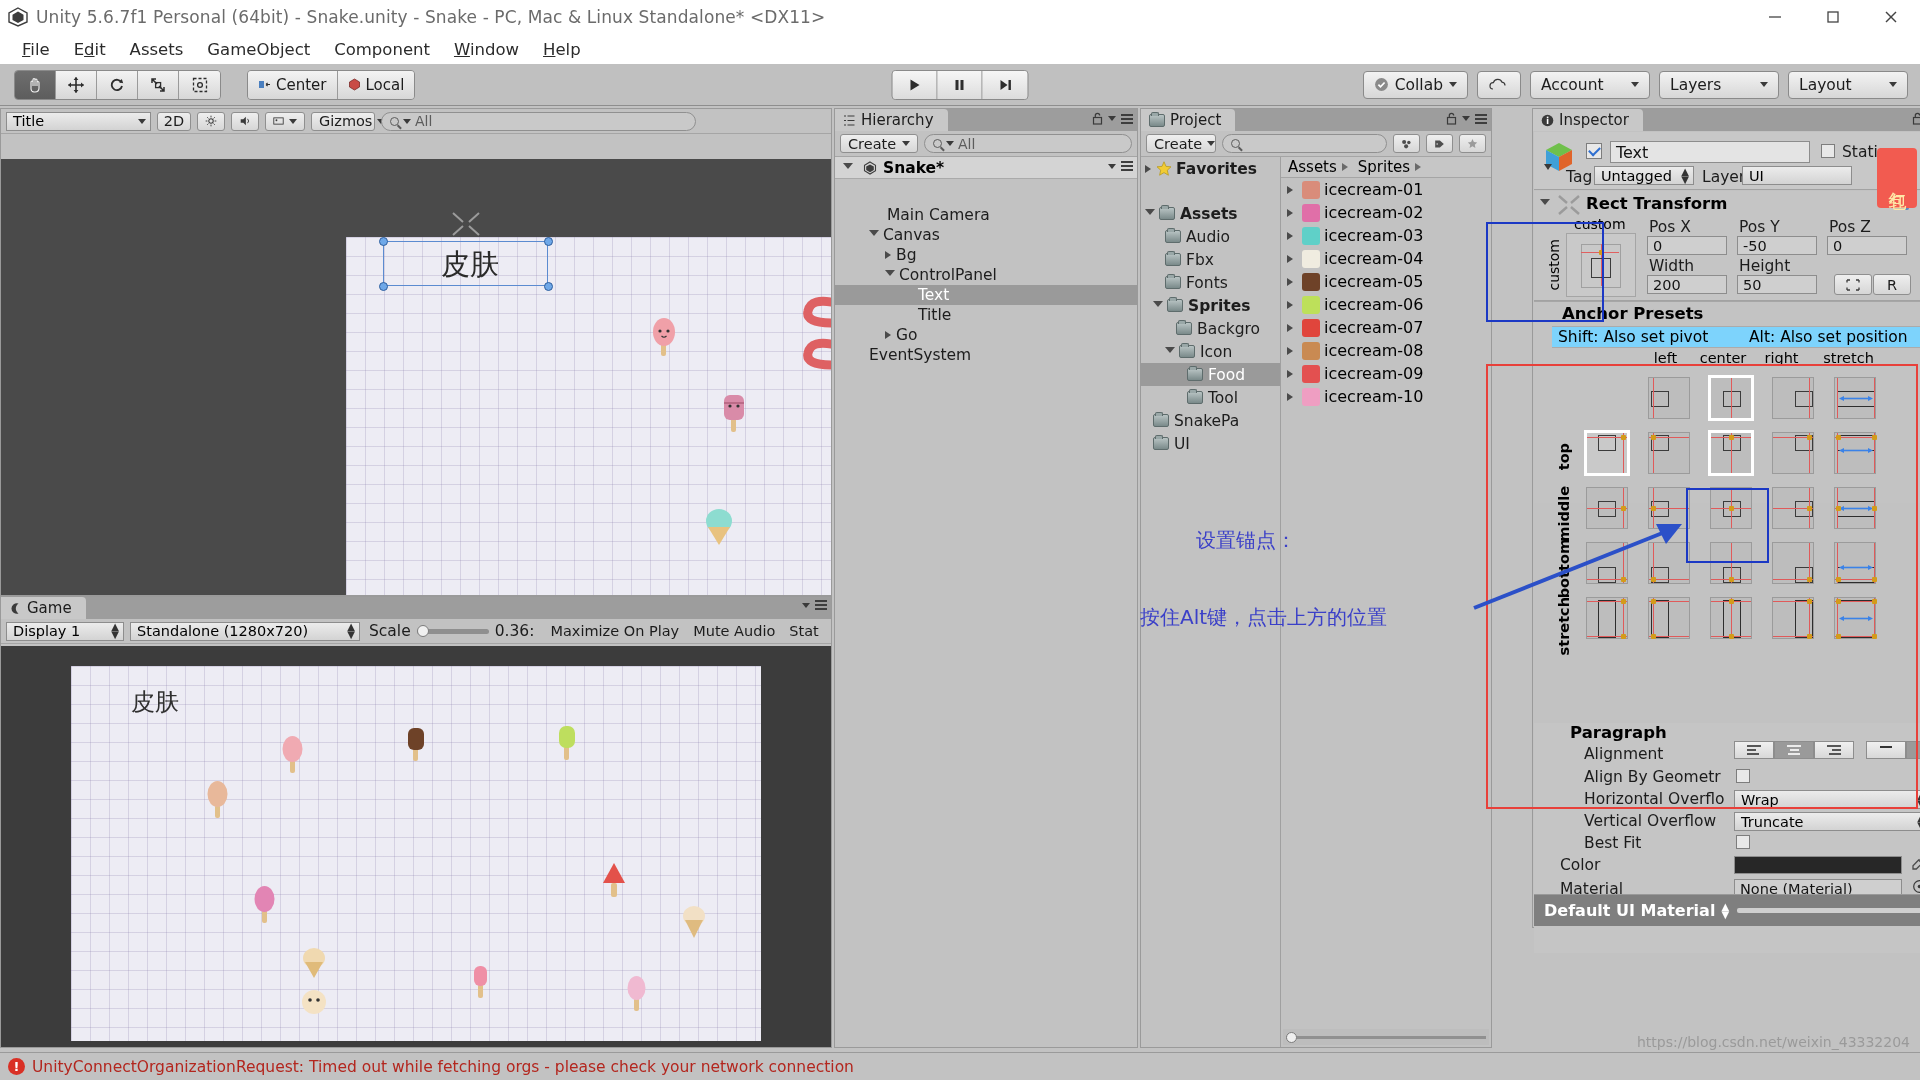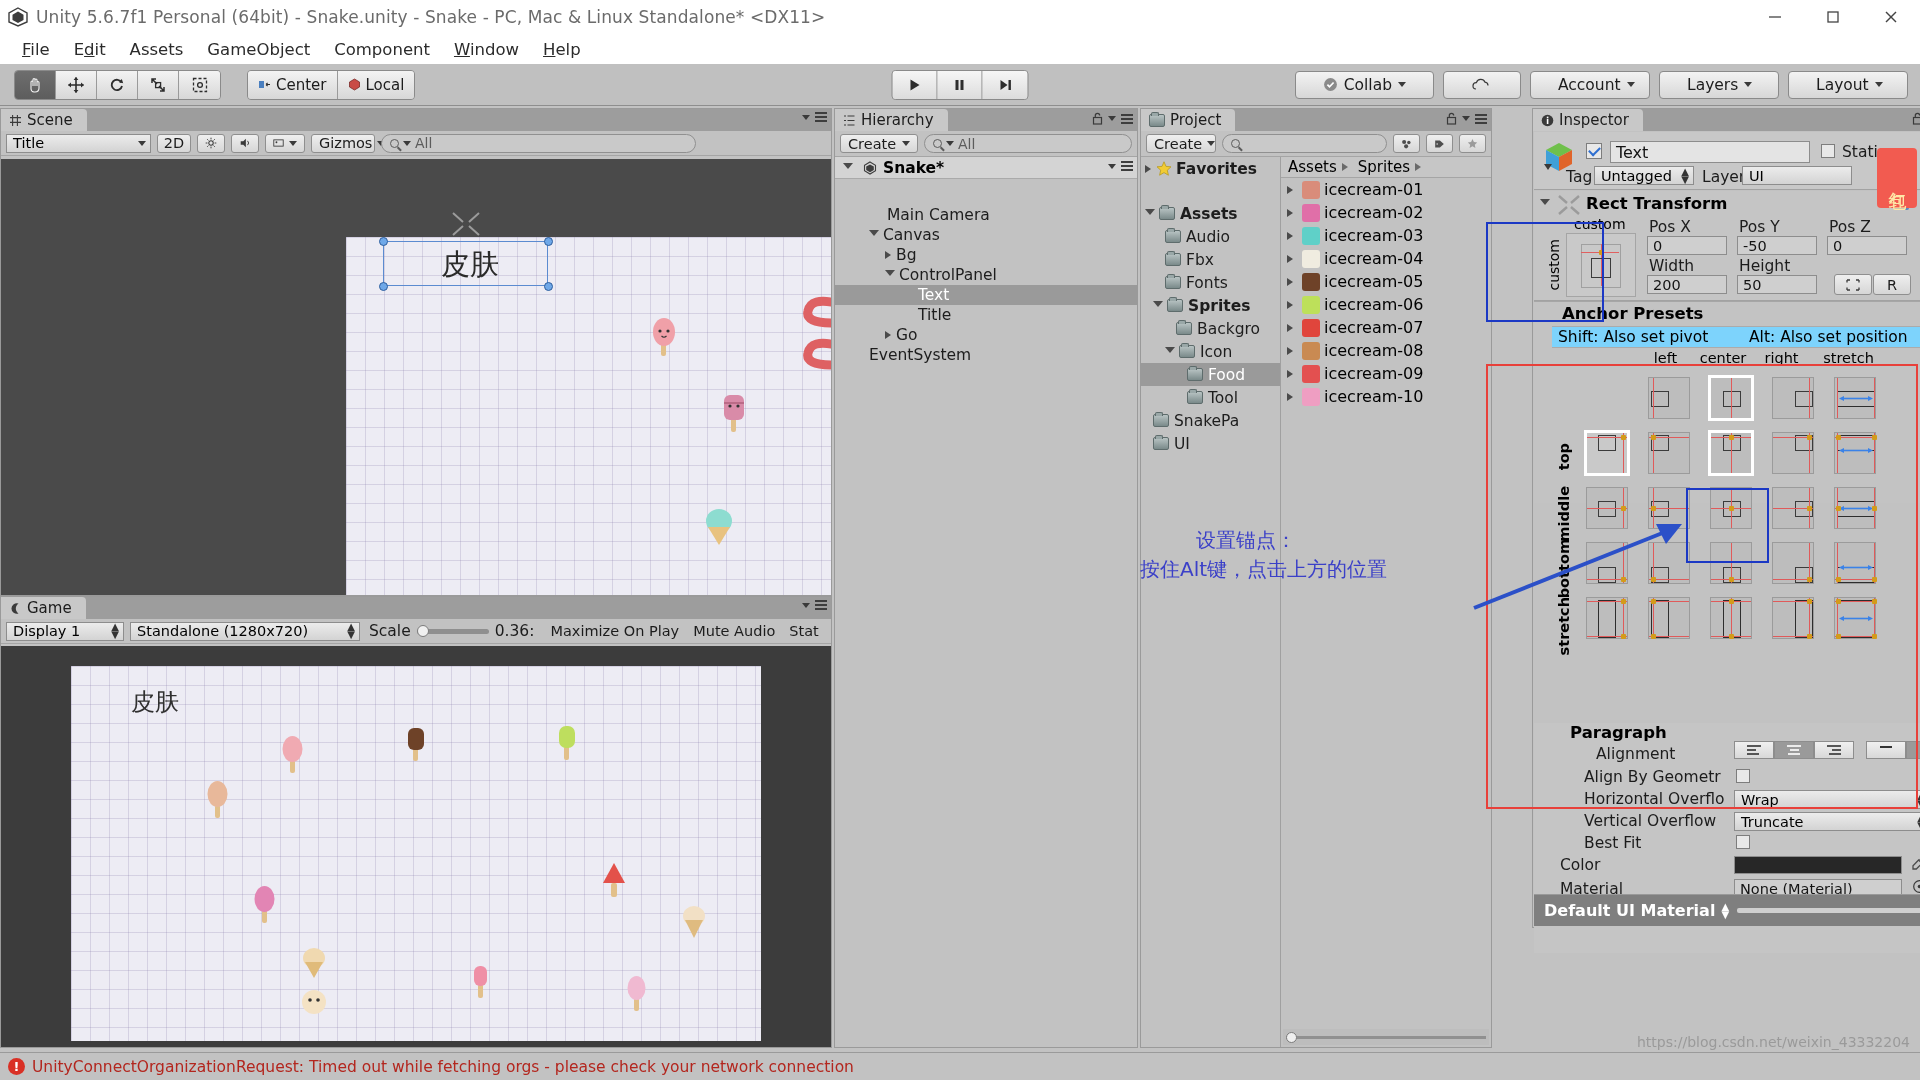--- a/index.html
+++ b/index.html
@@ -55,21 +55,21 @@
   }
   .pivot-btn:last-child { border-right: none; }
 
   .play-group { position: absolute; left: 50%; transform: translateX(-50%); display: flex;
      border: 1px solid #8a8a8a; border-radius: 4px; overflow: hidden; }
   .play-btn { width: 45px; height: 28px; display: flex; align-items: center; justify-content: center;
      background: linear-gradient(#f6f6f6, #dcdcdc); border-right: 1px solid #9a9a9a; }
   .play-btn:last-child { border-right: none; }
 
   .tb-right { position: absolute; right: 12px; display: flex; align-items: center; gap: 9px; }
-  .tb-pill { height: 28px; display: flex; align-items: center; gap: 6px; padding: 0 27px;
+  .tb-pill { height: 28px; display: flex; align-items: center; gap: 6px; padding: 0 10px;
     background: linear-gradient(#f3f3f3, #d7d7d7); border: 1px solid #8a8a8a; border-radius: 4px;
     font-size: 15.5px; color: #1c1c1c; }
   .tb-pill.wide { width: 120px; justify-content: space-between; }
   .caret { width: 0; height: 0; border-left: 4px solid transparent; border-right: 4px solid transparent; border-top: 5px solid #3a3a3a; }
 
   
   .panel { position: absolute; background: #c2c2c2; border: 1px solid #9a9a9a; }
   .panel-tabrow { height: 22px; background: #9d9d9d; position: relative; }
   .panel-tab {
     position: absolute; left: 0; top: 0; height: 22px; display: flex; align-items: center; gap: 5px;
@@ -293,38 +293,20 @@
         <i class="caret"></i>
       </div>
       <div class="tb-pill wide">
         <span>Layout</span>
         <i class="caret"></i>
       </div>
     </div>
   </div>
 
   <div class="panel" style="left:0; top:108px; width:832px; height:488px;">
-    <div class="panel-tabrow">
-      <div class="panel-tab">
-        <svg width="13" height="13" viewBox="0 0 13 13">
-            <path d="M3.6 1v11M8.4 1v11M1 3.6h11M1 8.4h11" stroke="#3a3a3a" stroke-width="1.1"></path>
-          </svg>
-        <span>Scene</span>
-      </div>
-      <div class="tabrow-right">
-        <i class="caret"></i>
-        <span class="hamburger">
-            <span class="bars">
-              <i></i>
-              <i></i>
-              <i></i>
-            </span>
-          </span>
-      </div>
-    </div>
     <div class="panel-toolbar" style="height:25px;">
       <div class="dd" style="width:145px;">
         <span>Title</span>
         <i class="caret"></i>
       </div>
       <div class="mini-btn" style="width:34px;justify-content:center;">
         <span>2D</span>
       </div>
       <div class="mini-btn" style="width:28px;justify-content:center;">
         <svg width="14" height="14" viewBox="0 0 14 14">
@@ -1176,21 +1158,21 @@
                 <div class="pin" style="left: 37px; top: 1px;"></div>
                 <div class="pin" style="left: 37px; top: 36px;"></div>
               </div>
             </div>
           </div>
         </div>
     </div>
 
     <div style="position:absolute;left:1px;top:614px;right:15px;height:230px;background:#c5c5c5;">
       <span style="position:absolute;left:36px;top:0px;font-weight:bold;font-size:16.5px;">Paragraph</span>
-      <span class="lbl" style="position:absolute;left:50px;top:22px;margin-left:12px;">Alignment</span>
+      <span class="lbl" style="position:absolute;left:50px;top:22px;">Alignment</span>
       <span style="position:absolute;left:200px;top:18px;display:flex;">
         <span style="width:40px;height:18px;background:linear-gradient(#f0f0f0,#d8d8d8);border:1px solid #8d8d8d;display:flex;align-items:center;justify-content:center;">
           <svg width="18" height="12">
               <line x1="2" y1="2" x2="16" y2="2" stroke="#333" stroke-width="1.6"></line>
               <line x1="2" y1="6" x2="11" y2="6" stroke="#333" stroke-width="1.6"></line>
               <line x1="2" y1="10" x2="14" y2="10" stroke="#333" stroke-width="1.6"></line>
             </svg>
         </span>
         <span style="width:40px;height:18px;background:#9a9a9a;border:1px solid #8d8d8d;display:flex;align-items:center;justify-content:center;">
           <svg width="18" height="12">
@@ -1283,21 +1265,21 @@
 
   <div class="hongbao" style="left:1877px; top:148px;">
     <span style="writing-mode:vertical-rl;">红包</span>
   </div>
 
   <div class="red-rect" style="left:1486px; top:364px; width:432px; height:445px;"></div>
   <div class="blue-rect" style="left:1486px; top:222px; width:118px; height:100px;"></div>
   <div class="blue-rect" style="left:1686px; top:488px; width:83px; height:75px;"></div>
 
   <div class="anno" style="left:1196px; top:527px;">设置锚点：</div>
-  <div class="anno" style="left:1140px; top:556px;">按住Alt键，点击上方的位置</div>
+  <div class="anno" style="left:1140px; top:604px;">按住Alt键，点击上方的位置</div>
 
   <svg style="position:absolute;left:1470px;top:508px;" width="230" height="110">
     <line x1="4" y1="100" x2="200" y2="22" stroke="#2b50c8" stroke-width="4"></line>
     <polygon points="212,16 186,16 196,36" fill="#2b50c8"></polygon>
   </svg>
 
   <div class="watermark">https://blog.csdn.net/weixin_43332204</div>
   <div class="statusbar">
     <span class="err-ico">!</span>
     <span class="status-text">UnityConnectOrganizationRequest: Timed out while fetching orgs - please check your network connection</span>

